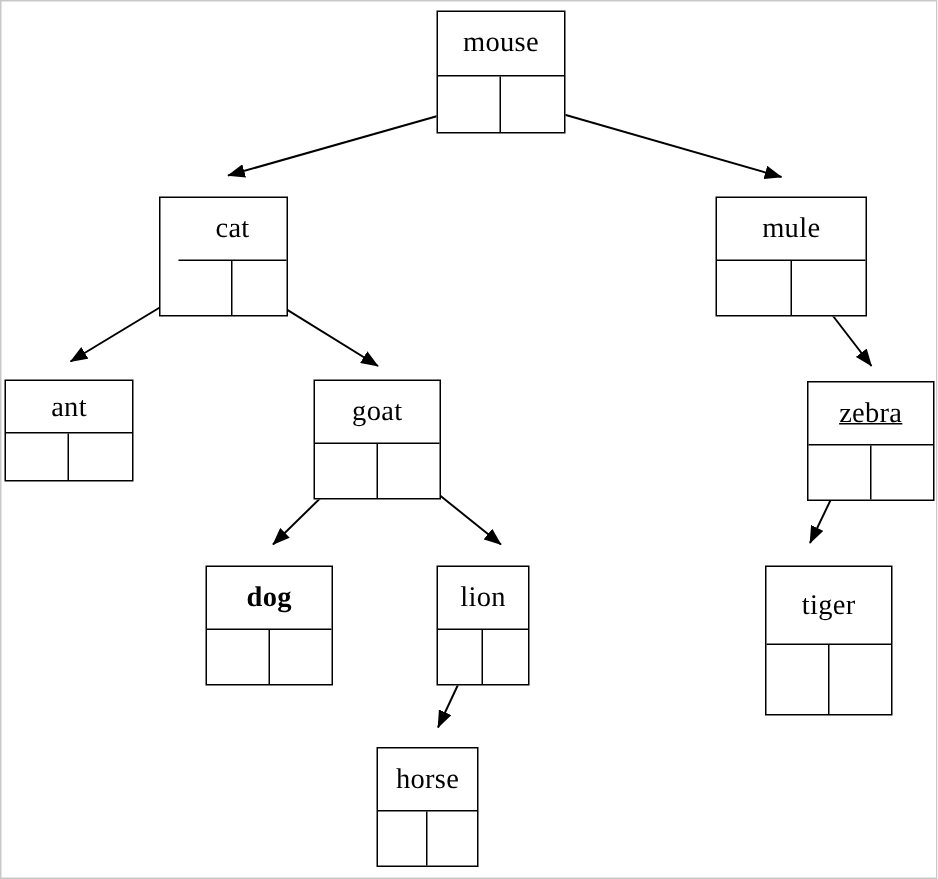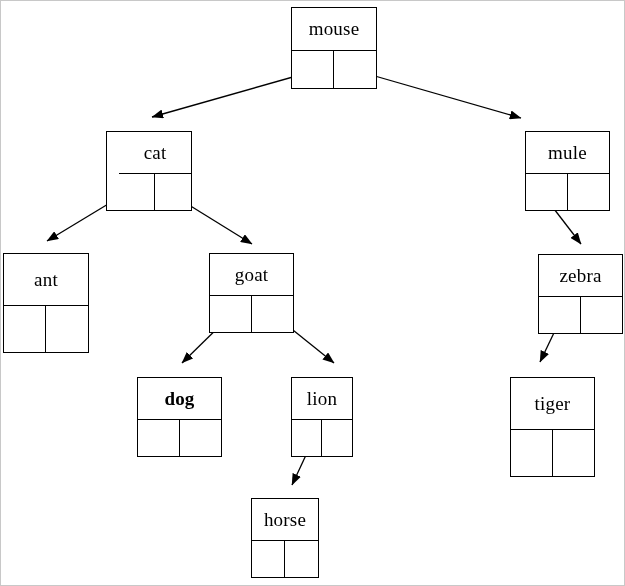--- a/index.html
+++ b/index.html
@@ -94,42 +94,42 @@
           <div class="ptr ptr-right"></div>
         </div>
       </div>
       <div class="node" style="left: 105px; top: 130px; width: 86px; height: 80px; padding-left: 12px;">
         <div class="node-label">cat</div>
         <div class="node-pointers">
           <div class="ptr ptr-left"></div>
           <div class="ptr ptr-right"></div>
         </div>
       </div>
-      <div class="node" style="left: 476px; top: 130px; width: 85px; height: 80px; margin-left: 48px;">
+      <div class="node" style="left: 476px; top: 130px; width: 101px; height: 80px;">
         <div class="node-label">mule</div>
         <div class="node-pointers">
           <div class="ptr ptr-left"></div>
           <div class="ptr ptr-right"></div>
         </div>
       </div>
-      <div class="node" style="left: 2px; top: 252px; width: 86px; height: 100px; font-family: Liberation Serif, serif;">
+      <div class="node" style="left: 2px; top: 252px; width: 86px; height: 68px; font-family: Liberation Serif, serif;">
         <div class="node-label">ant</div>
         <div class="node-pointers">
           <div class="ptr ptr-left"></div>
           <div class="ptr ptr-right"></div>
         </div>
       </div>
       <div class="node" style="left: 208px; top: 252px; width: 85px; height: 80px;">
         <div class="node-label">goat</div>
         <div class="node-pointers">
           <div class="ptr ptr-left"></div>
           <div class="ptr ptr-right"></div>
         </div>
       </div>
-      <div class="node" style="left: 537px; top: 253px; width: 85px; height: 80px;">
+      <div class="node" style="left: 537px; top: 253px; width: 85px; height: 80px; text-decoration: underline;">
         <div class="node-label">zebra</div>
         <div class="node-pointers">
           <div class="ptr ptr-left"></div>
           <div class="ptr ptr-right"></div>
         </div>
       </div>
       <div class="node" style="left: 136px; top: 376px; width: 85px; height: 80px; font-weight: bold;">
         <div class="node-label">dog</div>
         <div class="node-pointers">
           <div class="ptr ptr-left"></div>

